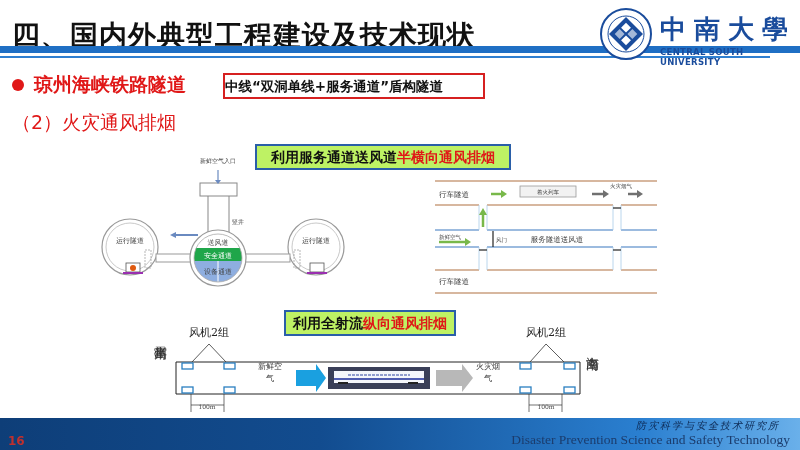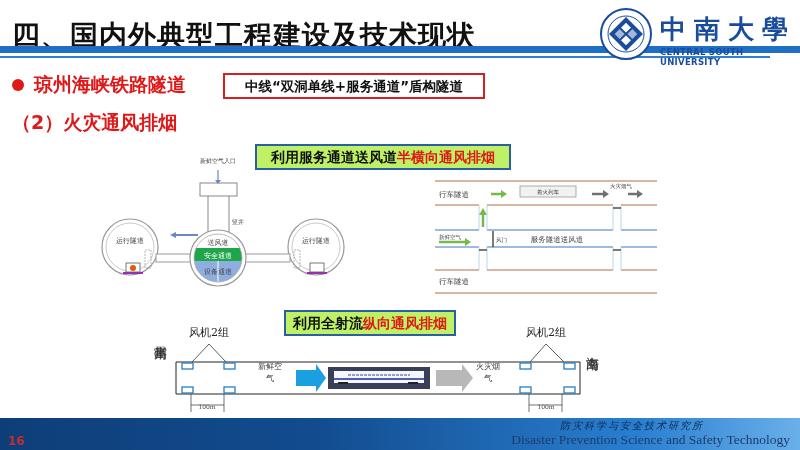--- a/index.html
+++ b/index.html
@@ -7,31 +7,31 @@
          font-family:"DejaVu Sans", sans-serif; }
   .abs { position:absolute; }
   .title { left:12px; top:6px; font-size:28px; font-weight:bold; color:#111; letter-spacing:1px; line-height:36px;margin-top:12px; }
   .title-bar { left:0; top:46px; width:800px; height:7px; background:#1f6fc4; }
   .title-bar2 { left:0; top:56px; width:770px; height:2px; background:#2f7fd0; }
   .logo-wrap { left:600px; top:6px; width:200px; height:56px; }
   .logo-cn { left:60px; top:6px; font-family:"DejaVu Serif", serif; font-size:26px; color:#1a4c9c; font-weight:bold; letter-spacing:8px; }
   .logo-en { left:60px; top:41px; font-size:8.5px; font-weight:bold; color:#1a4c9c; letter-spacing:0.3px; }
   .bullet-dot { left:12px; top:79px; width:12px; height:12px; border-radius:50%; background:#e01818; }
   .h1 { left:34px; top:70px; font-size:19px; font-weight:bold; color:#e01818; line-height:28px; }
-  .h2 { left:12px; top:108px; font-size:19px; font-weight:bold; color:#e01818; line-height:28px; }
+  .h2 { left:12px; top:108px; font-size:19px; font-weight:normal; color:#e01818; line-height:28px; }
   .redbox { left:223px; top:73px; width:262px; height:26px; border:2px solid #d62020; box-sizing:border-box;
-            font-size:13.5px; font-weight:bold; color:#111; line-height:22px; text-align:center; white-space:nowrap; }
+            font-size:13.5px; font-weight:bold; color:#111; line-height:22px; white-space:nowrap; }
   .bluebox { border:2px solid #2a5fa8; box-sizing:border-box; background:#bef264; font-size:14px; font-weight:bold;
              color:#111; line-height:22px; text-align:center; white-space:nowrap; }
   .red { color:#e01818; }
   .diag-text { font-family:"DejaVu Serif", serif; fill:#444; }
   .footer { left:0; top:418px; width:800px; height:32px;
             background:linear-gradient(90deg,#0e3e78 0%,#124c8f 40%,#2a7fd0 80%,#6ab0ea 100%); }
   .page-num { left:8px; top:434px; font-size:12px; color:#c0302e; font-weight:bold; }
-  .footer-cn { left:560px; top:419px; width:220px; text-align:left; font-family:"DejaVu Serif", serif;
+  .footer-cn { left:560px; top:419px; width:220px; text-align:right; font-family:"DejaVu Serif", serif;
                font-size:10px; color:#0d2a55; font-style:italic; letter-spacing:2px; }
   .footer-en { left:490px; top:432px; width:300px; text-align:right; font-family:"Liberation Serif", serif;
                font-size:13.5px; color:#1b3c6d; }
 </style>
 </head>
 <body>
 
 <div class="abs title">四、国内外典型工程建设及技术现状</div>
 <div class="abs title-bar"></div>
 <div class="abs title-bar2"></div>

